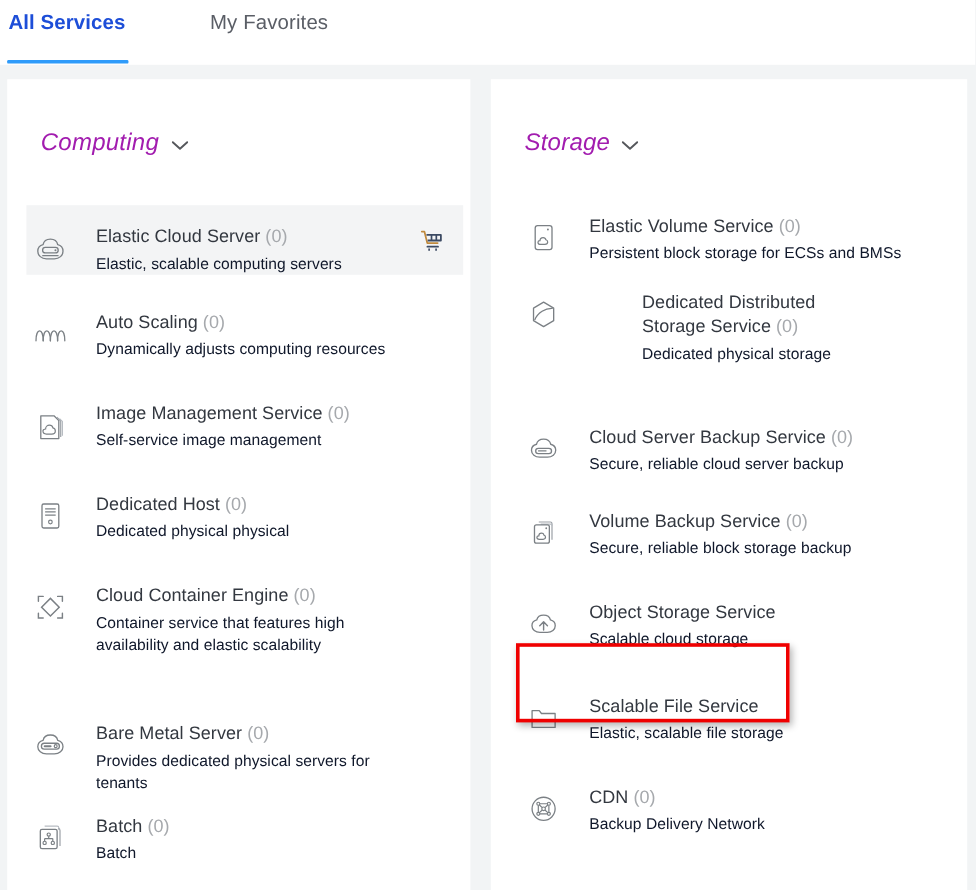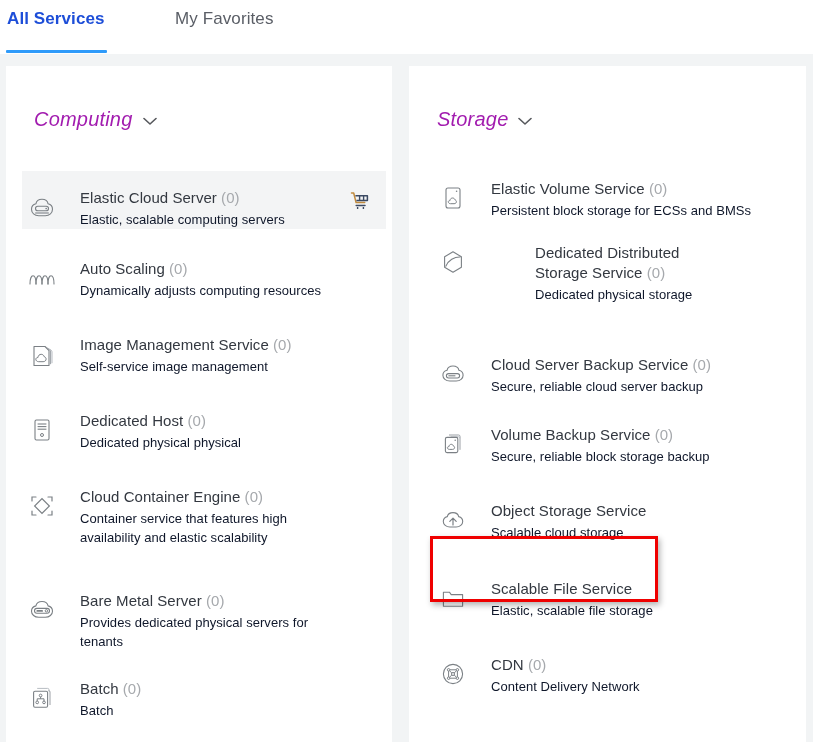--- a/index.html
+++ b/index.html
@@ -187,21 +187,21 @@
             </g>
             <rect x="11.8" y="11.8" width="10.4" height="10.4" fill="none" stroke="#7b8085" stroke-width="1.2" transform="rotate(45 17 17)"></rect>
           </svg>
         </div>
         <div class="txt">
           <div class="nm"><span>Cloud Container Engine</span> <span class="cnt">(0)</span></div>
           <div class="ds">Container service that features high availability and elastic scalability</div>
         </div>
       </div>
 
-      <div class="srow" style="left:16px; top:524px; width:330px;justify-content:space-between;">
+      <div class="srow" style="left:16px; top:535px; width:330px;justify-content:space-between;">
         <div class="ico">
           <svg width="34" height="34" viewBox="0 0 34 34">
             <path d="M17 8.5 c3.3 0 5.6 1.9 6.1 4.4 2.6.6 4.4 2.7 4.4 5.3 0 3.4-3.1 6.1-7.2 6.1h-6.6c-4.1 0-7.2-2.7-7.2-6.1 0-2.6 1.8-4.7 4.4-5.3.5-2.5 2.8-4.4 6.1-4.4z" fill="none" stroke="#7b8085" stroke-width="1.1"></path>
             <rect x="9.5" y="15.4" width="15" height="4.8" rx="2.4" fill="none" stroke="#7b8085" stroke-width="1.1"></rect>
             <rect x="11.4" y="17" width="6.6" height="1.8" rx=".9" fill="#7b8085"></rect>
             <circle cx="21.4" cy="17.8" r="1.2" fill="none" stroke="#7b8085" stroke-width="1"></circle>
           </svg>
         </div>
         <div class="txt">
           <div class="nm"><span>Bare Metal Server</span> <span class="cnt">(0)</span></div>
@@ -330,20 +330,20 @@
               <circle cx="12.6" cy="21.2" r="1.25"></circle>
               <circle cx="21.4" cy="21.2" r="1.25"></circle>
               <circle cx="17" cy="17" r="1.5"></circle>
               <path d="M13.9 12.8 h6.2 M13.9 21.2 h6.2 M12.6 14.05 v5.9 M21.4 14.05 v5.9"></path>
               <path d="M13.5 13.8 l2.4 2.2 M20.5 13.8 l-2.4 2.2 M13.5 20.2 l2.4-2.2 M20.5 20.2 l-2.4-2.2"></path>
             </g>
           </svg>
         </div>
         <div class="txt">
           <div class="nm"><span>CDN</span> <span class="cnt">(0)</span></div>
-          <div class="ds">Content Delivery Network</div>
+          <div class="ds">Backup Delivery Network</div>
         </div>
       </div>
     </div>
 
     <div class="highlight-box" style="left:430px; top:482px; width:228px; height:66px;"></div>
   </div>
 </div>
 
 </body></html>

